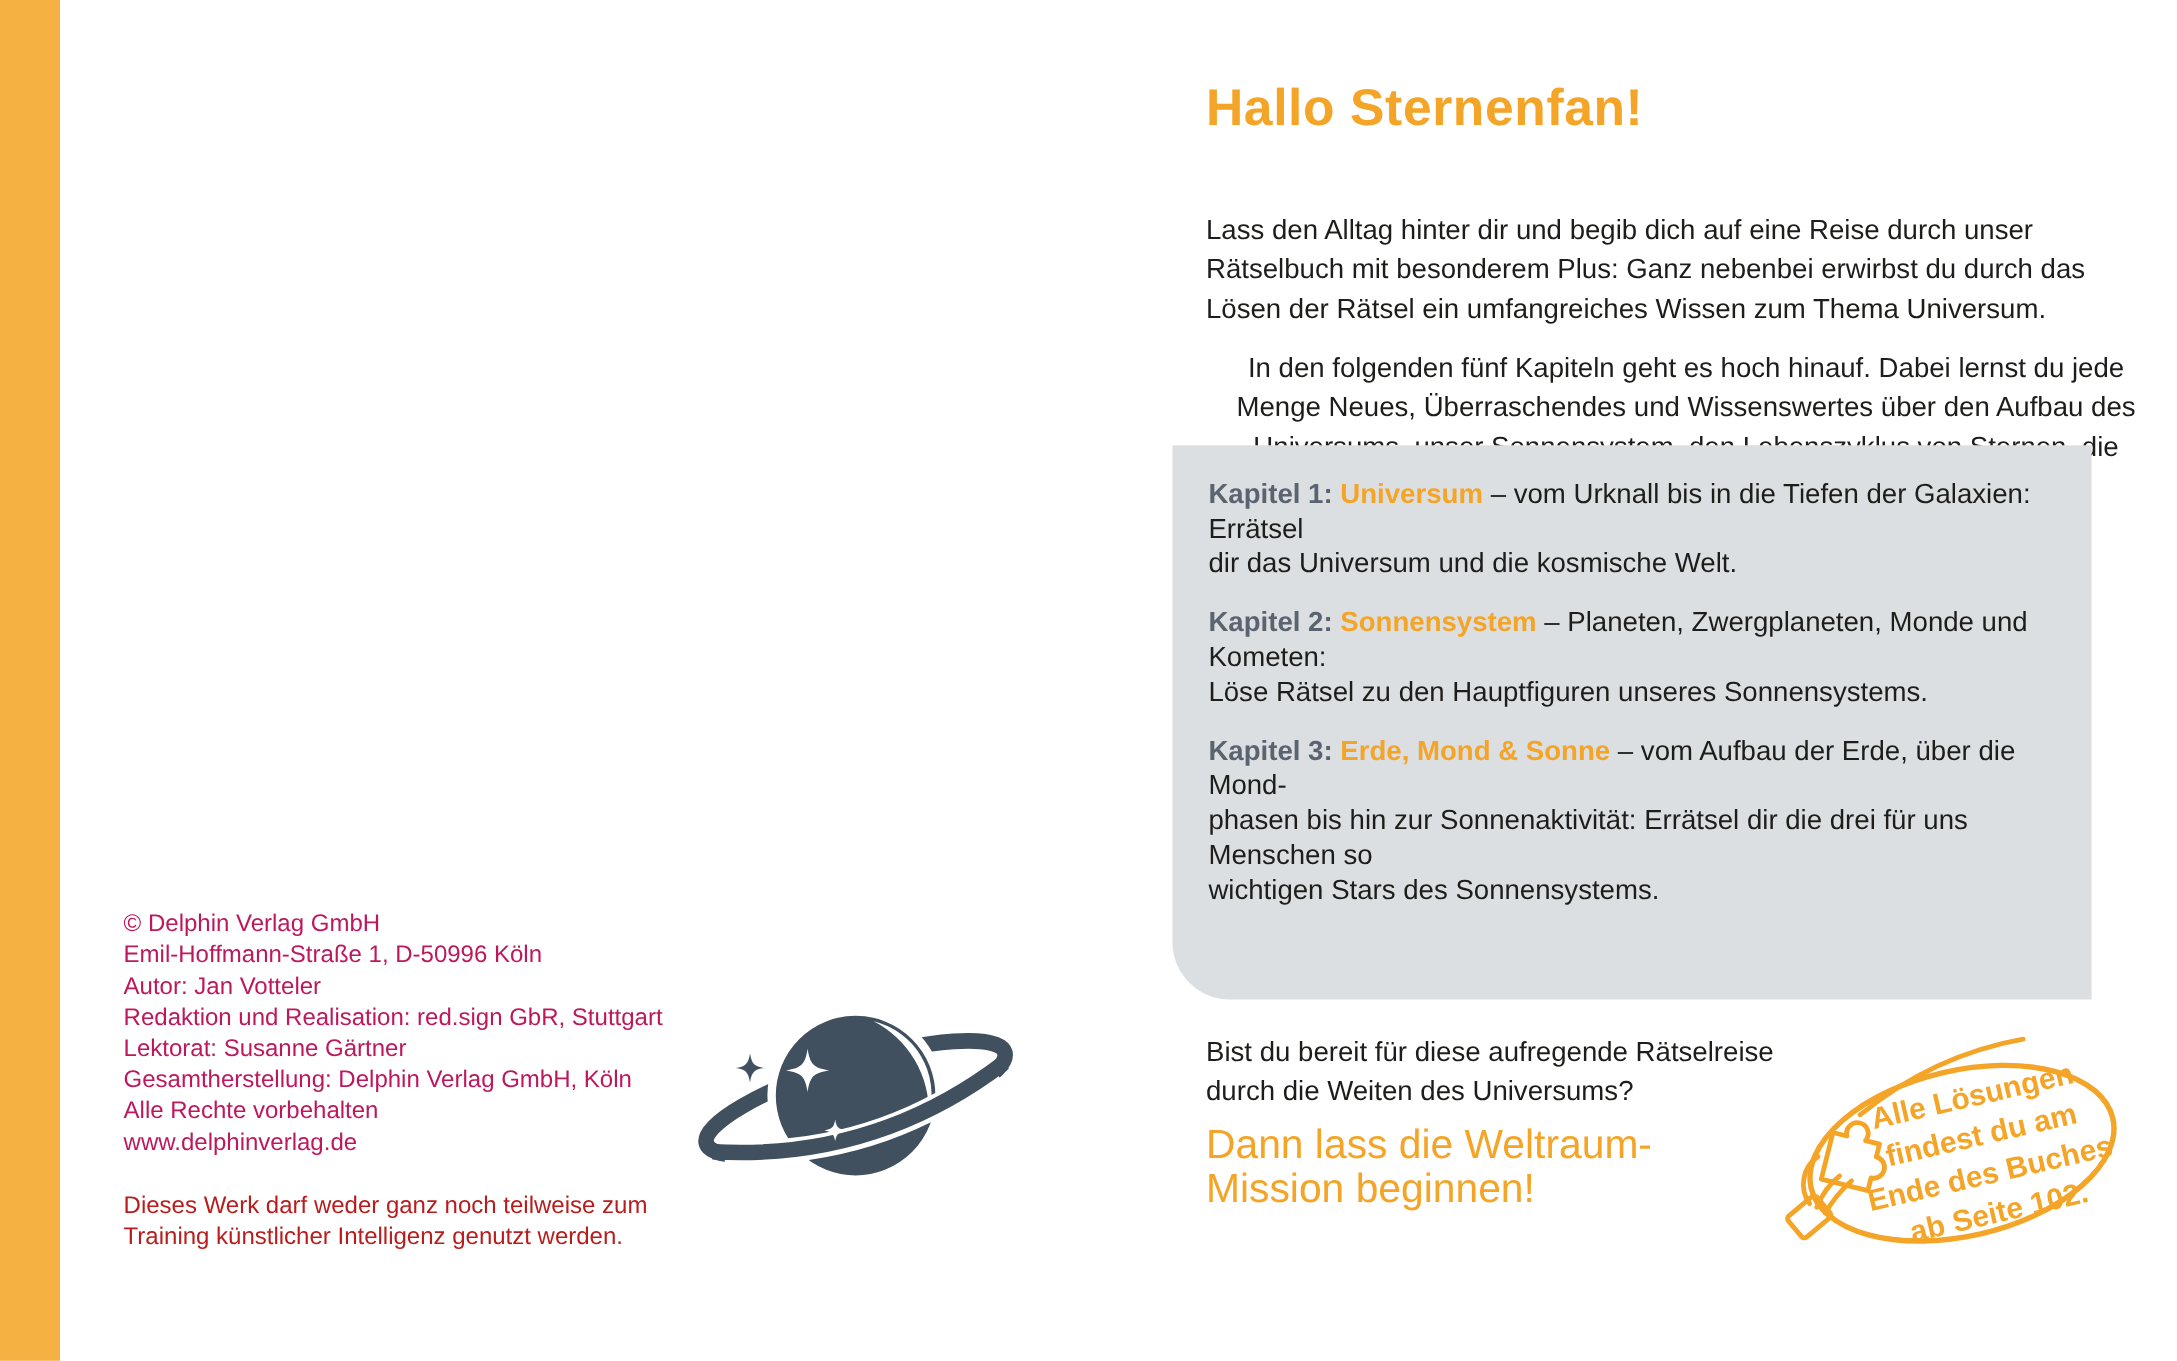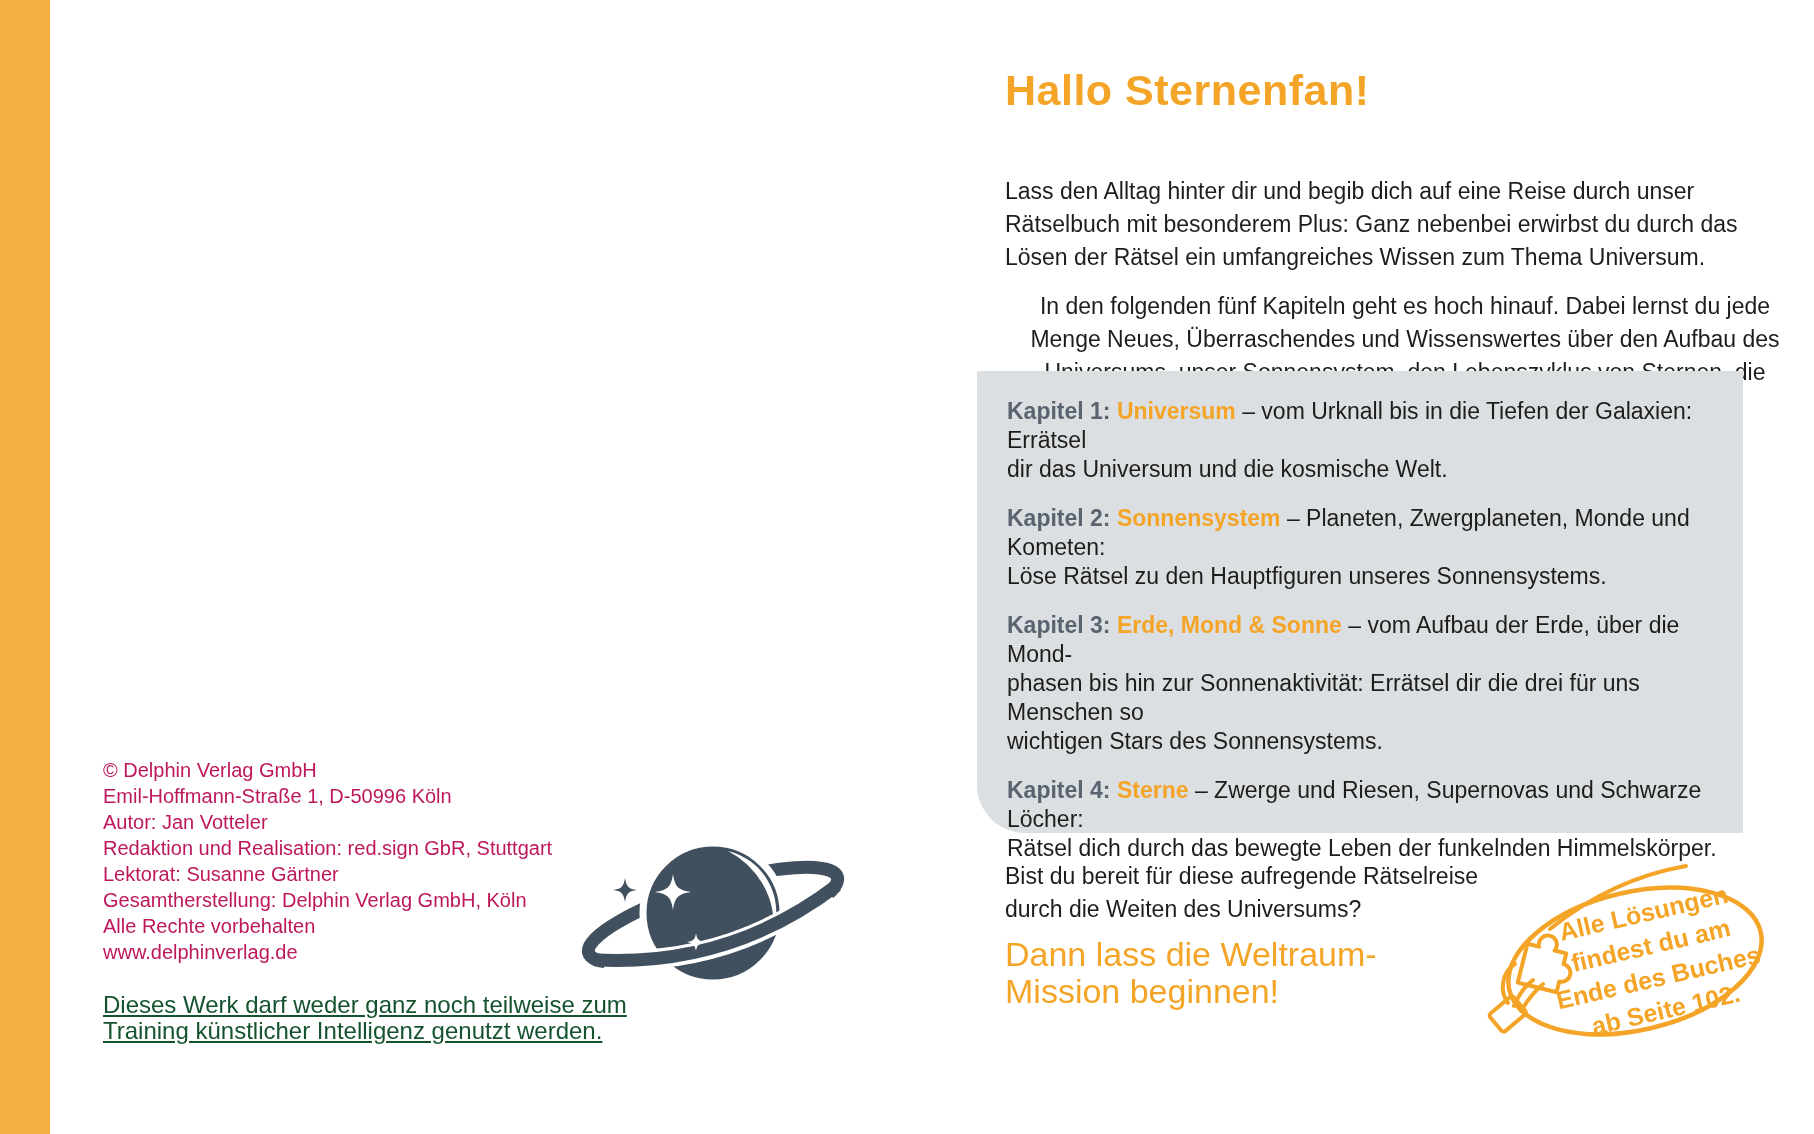--- a/index.html
+++ b/index.html
@@ -7,21 +7,21 @@
     width:1814px;height:1134px;position:relative;overflow:hidden;
     background:#ffffff;
     font-family:"Liberation Sans","DejaVu Sans",sans-serif;
     color:var(--body-text,#1d1d1b);
   }
   .abs{position:absolute;}
   
   .color-bar{left:0;top:0;width:50px;height:1134px;background:var(--strip-orange);}
   
   .imprint{left:103px;top:757px;font-size:20px;line-height:26px;white-space:pre-line;color:#be185d;}
-  .ai-notice{left:103px;top:992px;font-size:24px;line-height:26px;white-space:pre-line;color:#14532d;text-decoration:underline;}
+  .ai-notice{left:103px;top:992px;font-size:20px;line-height:26px;white-space:pre-line;color:#b91c1c;}
   
   .page-title{left:1005px;top:66px;font-size:43px;font-weight:bold;letter-spacing:0.5px;color:var(--accent-orange);}
   .intro{left:1005px;top:133px;width:800px;margin-top:42px;}
   .intro p{margin:0;font-size:23px;line-height:33px;white-space:pre-line;}
   .intro p + p{margin-top:16px;text-align:center;}
   
   .chapter-box{
     left:977px;top:371px;width:766px;height:462px;
     background:var(--box-gray);
     border-bottom-left-radius:48px;
@@ -86,22 +86,20 @@
 </div>
 
 <div class="abs chapter-box">
   <p class="chapter-entry"><b class="chapter-label">Kapitel 1:</b> <b class="chapter-name">Universum</b> <span>– vom Urknall bis in die Tiefen der Galaxien: Errätsel
 dir das Universum und die kosmische Welt.</span></p>
   <p class="chapter-entry"><b class="chapter-label">Kapitel 2:</b> <b class="chapter-name">Sonnensystem</b> <span>– Planeten, Zwergplaneten, Monde und Kometen:
 Löse Rätsel zu den Hauptfiguren unseres Sonnensystems.</span></p>
   <p class="chapter-entry"><b class="chapter-label">Kapitel 3:</b> <b class="chapter-name">Erde, Mond &amp; Sonne</b> <span>– vom Aufbau der Erde, über die Mond-
 phasen bis hin zur Sonnenaktivität: Errätsel dir die drei für uns Menschen so
 wichtigen Stars des Sonnensystems.</span></p>
-  <p class="chapter-entry"><b class="chapter-label">Kapitel 4:</b> <b class="chapter-name">Sterne</b> <span>– Zwerge und Riesen, Supernovas und Schwarze Löcher:
-Rätsel dich durch das bewegte Leben der funkelnden Himmelskörper.</span></p>
 </div>
 
 <div class="abs question">Bist du bereit für diese aufregende Rätselreise
 durch die Weiten des Universums?</div>
 <div class="abs cta">Dann lass die Weltraum-
 Mission beginnen!</div>
 
 <div class="abs" style="left:1462px;top:853px;">
   <svg width="352" height="218" viewBox="0 0 352 218">
 

